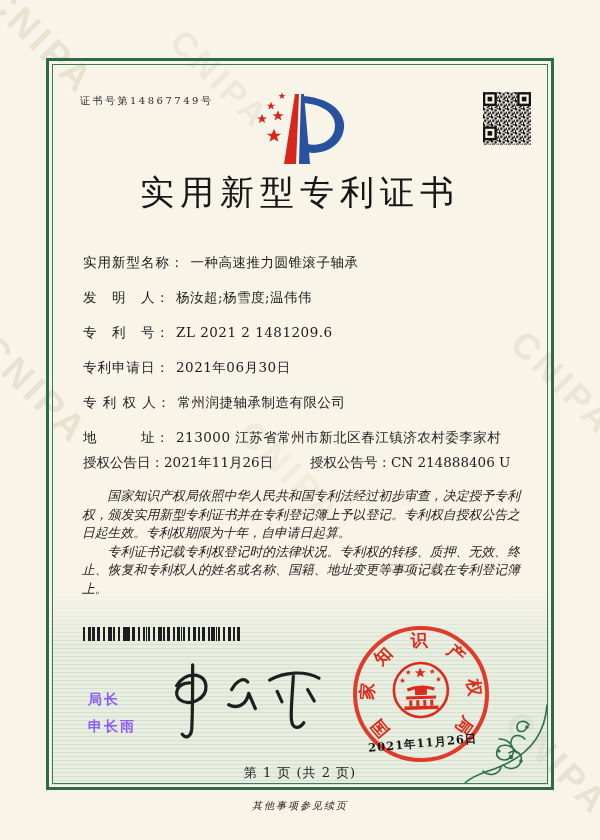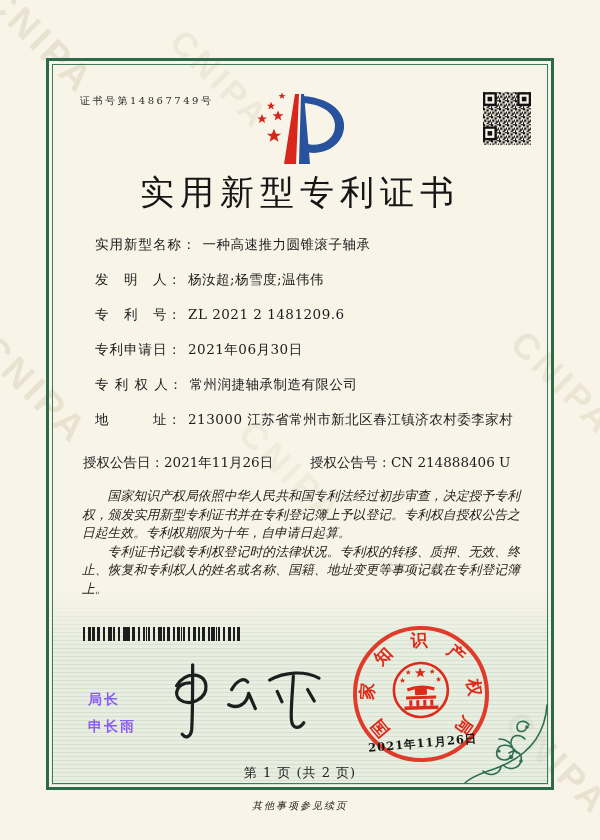--- a/index.html
+++ b/index.html
@@ -34,21 +34,21 @@
 
   
   .cert-no{position:absolute;left:80px;top:94px;font-size:10px;color:#2a2a2a;
            letter-spacing:2.5px;}
   .logo{position:absolute;left:238px;top:86px;width:124px;height:82px;}
   .qr{position:absolute;left:483px;top:92px;width:48px;height:53px;}
   .title{position:absolute;left:0;right:0;top:170px;text-align:center;
          font-size:34px;font-weight:normal;color:#161616;letter-spacing:6px;}
 
   
-  .fields{position:absolute;left:83px;top:236px;width:445px;margin-left:12px;}
+  .fields{position:absolute;left:83px;top:254px;width:445px;}
   .frow{height:35px;font-size:13.5px;color:#1c1c1c;white-space:nowrap;}
   .frow .lbl{letter-spacing:1px;}
   .frow .val{margin-left:6px;letter-spacing:0.5px;}
   .grant-row{position:absolute;left:83px;top:454px;width:445px;font-size:13.5px;
              color:#1c1c1c;white-space:nowrap;}
   .grant-row .right{position:absolute;left:227px;top:0;}
 
   
   .body-text{position:absolute;left:82px;top:487px;width:438px;font-size:12.8px;
              line-height:18.6px;color:#26221e;text-align:justify;font-style:italic;}

